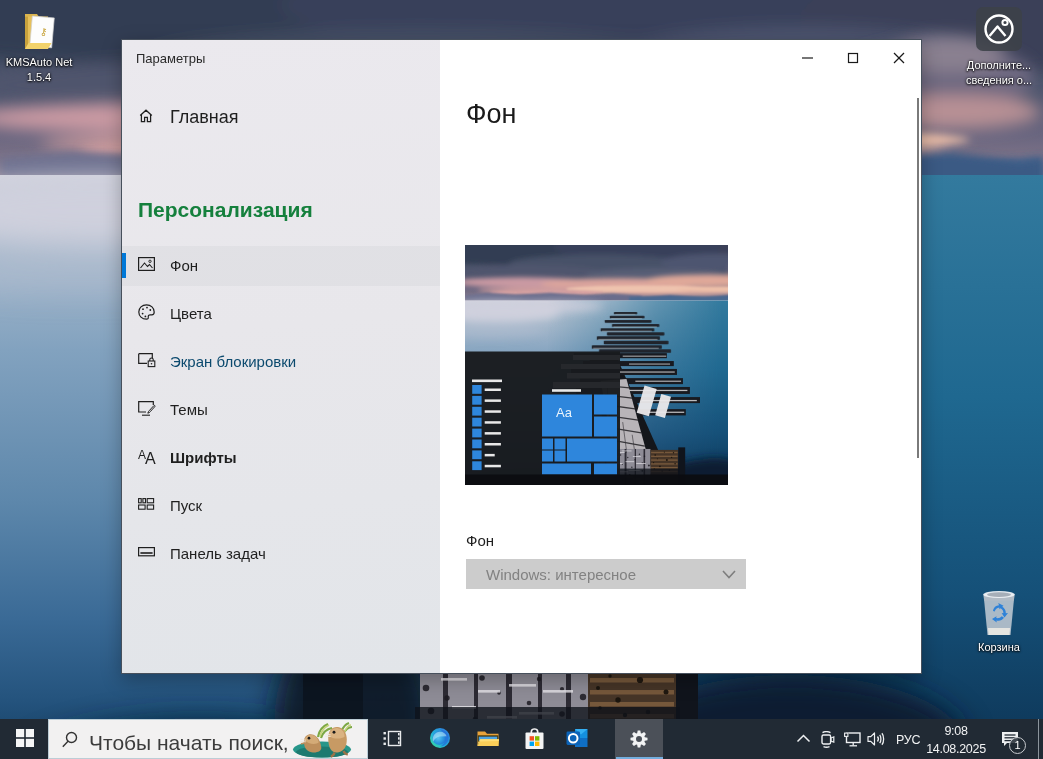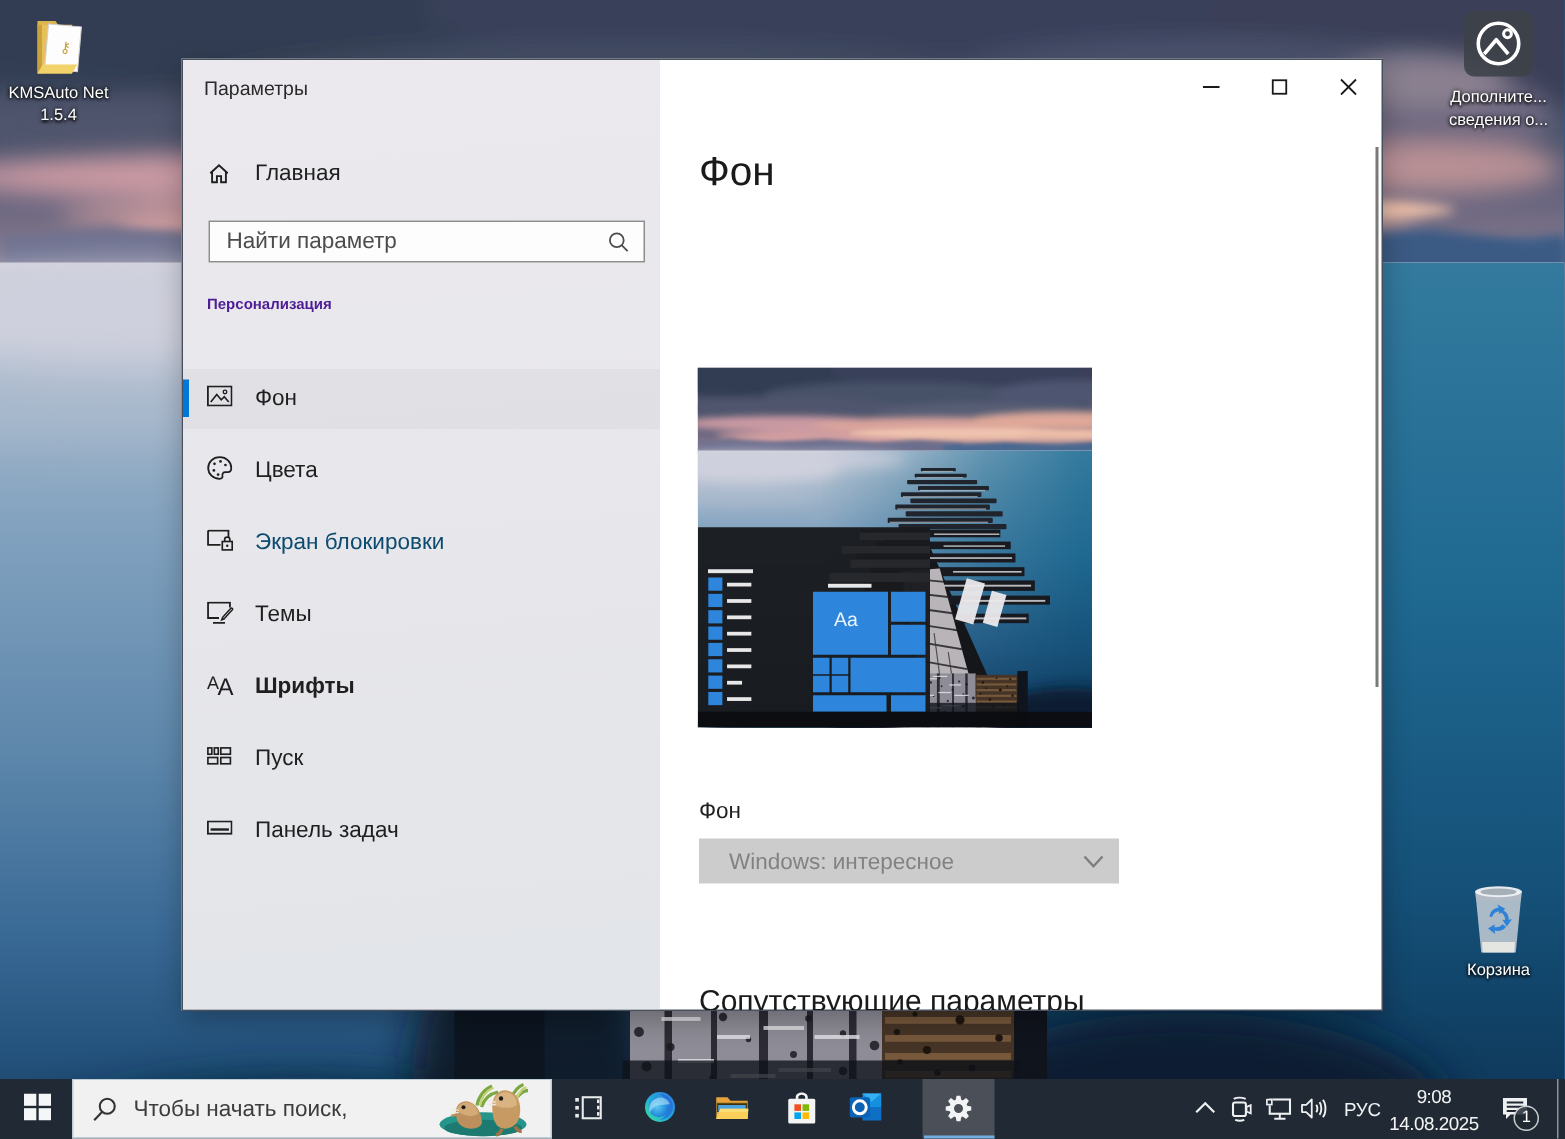--- a/index.html
+++ b/index.html
@@ -301,31 +301,24 @@
   <svg class="abs" style="left:674px;top:0;" width="125" height="30" viewBox="0 0 125 30">
     <line x1="6" y1="18" x2="17" y2="18" stroke="#1a1a1a" stroke-width="1.2"></line>
     <rect x="52.5" y="13.5" width="9" height="9" fill="none" stroke="#1a1a1a" stroke-width="1.2"></rect>
     <line x1="98" y1="13" x2="108" y2="23" stroke="#1a1a1a" stroke-width="1.2"></line>
     <line x1="108" y1="13" x2="98" y2="23" stroke="#1a1a1a" stroke-width="1.2"></line>
   </svg>
 
   <svg class="abs" style="left:16px;top:68px" width="18" height="16" viewBox="0 0 18 16">
     <path d="M2.2 7.5 L8 2.2 L13.8 7.5 M3.4 6.6 L3.4 13.5 L6.6 13.5 L6.6 9.4 L9.4 9.4 L9.4 13.5 L12.6 13.5 L12.6 6.6" fill="none" stroke="#1f1f1f" stroke-width="1.25"></path>
   </svg>
-  <div class="abs" style="left:48px;top:67px;font-size:15px;color:#1f1f1f;">Главная</div>
-
-  <div class="abs" style="left:17px;top:107px;width:289px;height:26px;background:#fdfdfd;border:1px solid #8d8d8d;">
-    <div class="abs" style="left:11px;top:4px;font-size:15px;color:#4c4c4c;">Найти параметр</div>
-    <svg class="abs" style="right:9px;top:6px;" width="15" height="15" viewBox="0 0 15 15">
-      <circle cx="6.2" cy="6.2" r="4.6" fill="none" stroke="#4c4c4c" stroke-width="1.2"></circle>
-      <line x1="9.6" y1="9.6" x2="13.4" y2="13.4" stroke="#4c4c4c" stroke-width="1.2"></line>
-    </svg>
-  </div>
-
-  <div class="abs" style="left:16px;top:158px;font-size:10px;font-weight:bold;color:#4c1d95;">Персонализация</div>
+  <div class="abs" style="left:48px;top:67px;font-size:18px;color:#1f1f1f;">Главная</div>
+
+
+  <div class="abs" style="left:16px;top:158px;font-size:21px;font-weight:bold;color:#15803d;">Персонализация</div>
 
   <div class="abs" style="left:0;top:206px;width:318px;height:40px;background:rgba(110,115,125,0.06);"></div>
   <div class="abs" style="left:0;top:213px;width:4px;height:25px;background:#0078d7;"></div>
 
   <div id="nav">
     <svg class="abs" style="left:16px;top:217px" width="17" height="14" viewBox="0 0 17 14">
       <rect x="0.6" y="0.6" width="15.8" height="12.8" fill="none" stroke="#1f1f1f" stroke-width="1.2"></rect>
       <path d="M2.5 11 L6.5 6 L9.5 9.5 L11.5 7.5 L14.5 11" fill="none" stroke="#1f1f1f" stroke-width="1.1"></path>
       <circle cx="12" cy="4.3" r="1.2" fill="none" stroke="#1f1f1f" stroke-width="0.9"></circle>
     </svg>
@@ -432,41 +425,40 @@
   </div>
 
   <div class="abs" style="left:344px;top:492px;font-size:15px;color:#1f1f1f;">Фон</div>
   <div class="abs" style="left:344px;top:519px;width:280px;height:30px;background:#cccccc;">
     <div class="abs" style="left:20px;top:7px;font-size:15px;color:#828282;">Windows: интересное</div>
     <svg class="abs" style="right:10px;top:11px" width="14" height="9" viewBox="0 0 14 9">
       <path d="M1 1 L7 7.5 L13 1" fill="none" stroke="#7e7e7e" stroke-width="1.6"></path>
     </svg>
   </div>
 
-  <div class="abs" style="left:344px;top:617px;font-size:20px;color:#1a1a1a;">Сопутствующие параметры</div>
 
   <div class="abs" style="left:795px;top:58px;width:2px;height:360px;background:#7a7a7a;"></div>
 </div>
 
 <div class="abs" id="taskbar" style="left:0;top:719px;width:1043px;height:40px;background:#212a34;">
   <svg class="abs" style="left:16px;top:10px" width="18" height="18" viewBox="0 0 18 18">
     <g fill="#f5f6f7">
       <rect x="0" y="0" width="8.2" height="8.2"></rect>
       <rect x="9.8" y="0" width="8.2" height="8.2"></rect>
       <rect x="0" y="9.8" width="8.2" height="8.2"></rect>
       <rect x="9.8" y="9.8" width="8.2" height="8.2"></rect>
     </g>
   </svg>
 
   <div class="abs" style="left:48px;top:0;width:320px;height:40px;background:#f2f1f1;border:1px solid #bccdd6;box-sizing:border-box;">
     <svg class="abs" style="left:11px;top:10px" width="20" height="20" viewBox="0 0 20 20">
       <circle cx="11.5" cy="7.5" r="5" fill="none" stroke="#333" stroke-width="1.4"></circle>
       <line x1="8" y1="11.3" x2="2.8" y2="16.8" stroke="#333" stroke-width="1.4"></line>
     </svg>
-    <div class="abs" style="left:40px;top:11px;font-size:15px;color:#3c3c3c;">Чтобы начать поиск,</div>
+    <div class="abs" style="left:40px;top:11px;font-size:21px;color:#3c3c3c;">Чтобы начать поиск,</div>
     <svg class="abs" style="left:239px;top:0px" width="69" height="38" viewBox="0 0 69 38">
       <rect x="0" y="0" width="69" height="38" fill="#f2f1f1"></rect>
 
       <g stroke="#7ca844" stroke-width="2.2" fill="none">
         <path d="M30 17 C31 11 35 6 40 4"></path>
         <path d="M33 18 C35 12 39 9 44 8"></path>
         <path d="M53 12 C55 7 58 4 61 3"></path>
         <path d="M55 14 C58 9 61 7 64 7"></path>
       </g>
       <g stroke="#c4d37a" stroke-width="1.6" fill="none">

